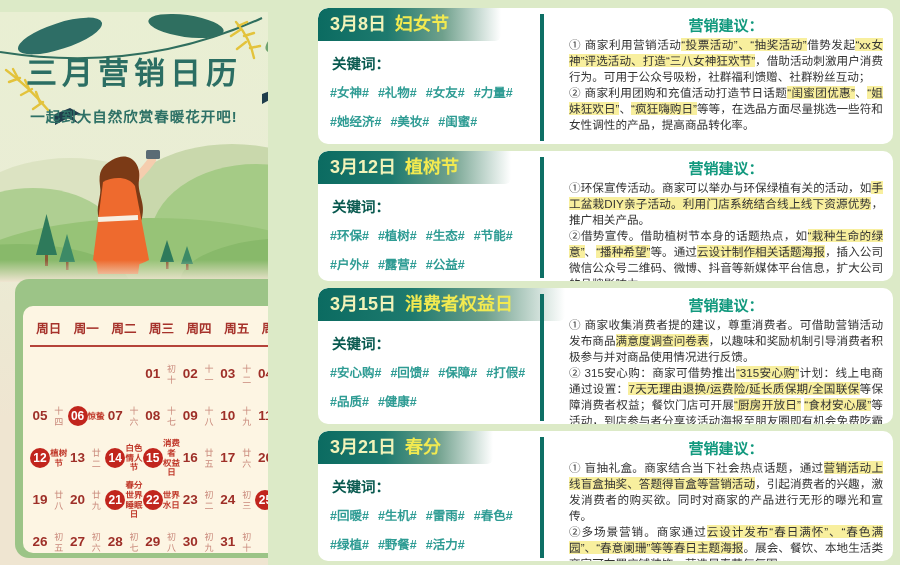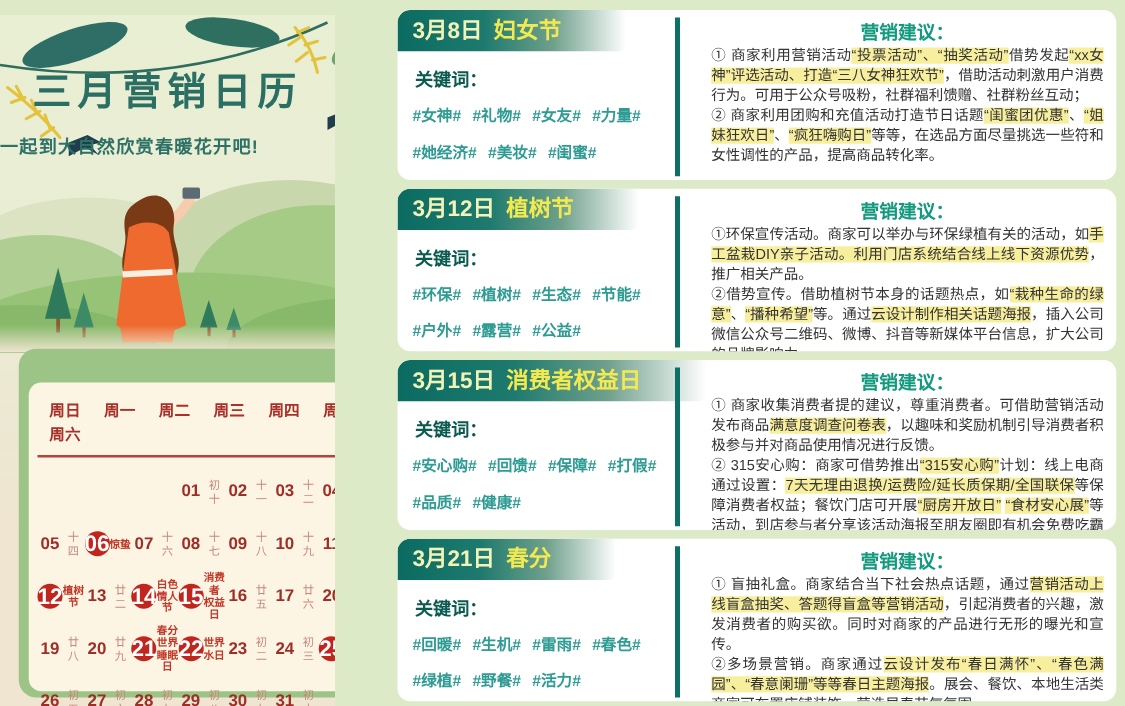--- a/index.html
+++ b/index.html
@@ -5,36 +5,36 @@
   * { margin:0; padding:0; box-sizing:border-box; }
   html,body { width:900px; height:565px; overflow:hidden; }
   body { position:relative; background:#DCEAC7; font-family:"Liberation Sans", sans-serif; }
 
   
   .left-panel { position:absolute; left:0; top:12px; width:268px; height:565px; overflow:hidden;
     background:linear-gradient(180deg,#E9EFD3 0%,#EAEDD5 34%,#ECE9D3 52%,#EFE5D1 72%,#EFE5D1 100%); }
   .illu { position:absolute; left:0; top:0; width:312px; height:270px; }
   .main-title { position:absolute; top:36px; left:0; width:100%; text-align:center;
     font-family:"Liberation Serif", serif; font-weight:bold; font-size:31px; color:#2B6E63; letter-spacing:5px; }
-  .subtitle { position:absolute; top:93px; left:0; width:100%; text-align:left;
+  .subtitle { position:absolute; top:93px; left:0; width:100%; text-align:center;
     font-size:14.5px; font-weight:bold; color:#2E7166; letter-spacing:1px; }
 
   
   .cal-frame { position:absolute; left:15px; top:267px; width:293px; height:279px;
     background:#9CC487; border-radius:14px; }
   .cal-card { position:absolute; left:8px; top:27px; right:8px; bottom:5px;
     background:#FDF5E3; border-radius:10px; padding:9px 7px 0; }
-  .cal-week { display:grid; grid-template-columns:repeat(6,1fr); text-align:center;
+  .cal-week { display:grid; grid-template-columns:repeat(7,1fr); text-align:center;
     color:#A6322B; font-weight:bold; font-size:12.5px; padding:3px 0 8px;
     border-bottom:2px solid #B5433A; }
   .cal-grid { display:grid; grid-template-columns:repeat(7,1fr); grid-auto-rows:42px;
     text-align:center; margin-top:6px; }
   .cal-cell { display:flex; flex-direction:row; align-items:center; }
   .cal-num { font-weight:bold; font-size:13.5px; color:#9E2F28; height:20px; line-height:20px; min-width:20px; }
-  .cal-num.circled { background:#C1251D; color:#FFFFFF; width:20px; border-radius:50%; font-size:18px; }
+  .cal-num.circled { background:#C1251D; color:#FFFFFF; width:20px; border-radius:50%; font-size:12px; }
   .cal-sub { font-size:9px; line-height:1.15; white-space:pre-line; margin-top:1px; }
   .cal-sub.lunar { color:#C9897B; }
   .cal-sub.fest { color:#C0392B; font-weight:bold; font-size:8.5px; }
 
   
   .sections { position:absolute; left:318px; top:8px; width:575px;
     display:flex; flex-direction:column; gap:7px; }
   .card { position:relative; background:#FFFFFF; border-radius:10px; overflow:hidden; height:136px; }
   .card:nth-child(even) { height:130px; }
   .banner { position:absolute; left:0; top:0; height:33px; line-height:33px;

